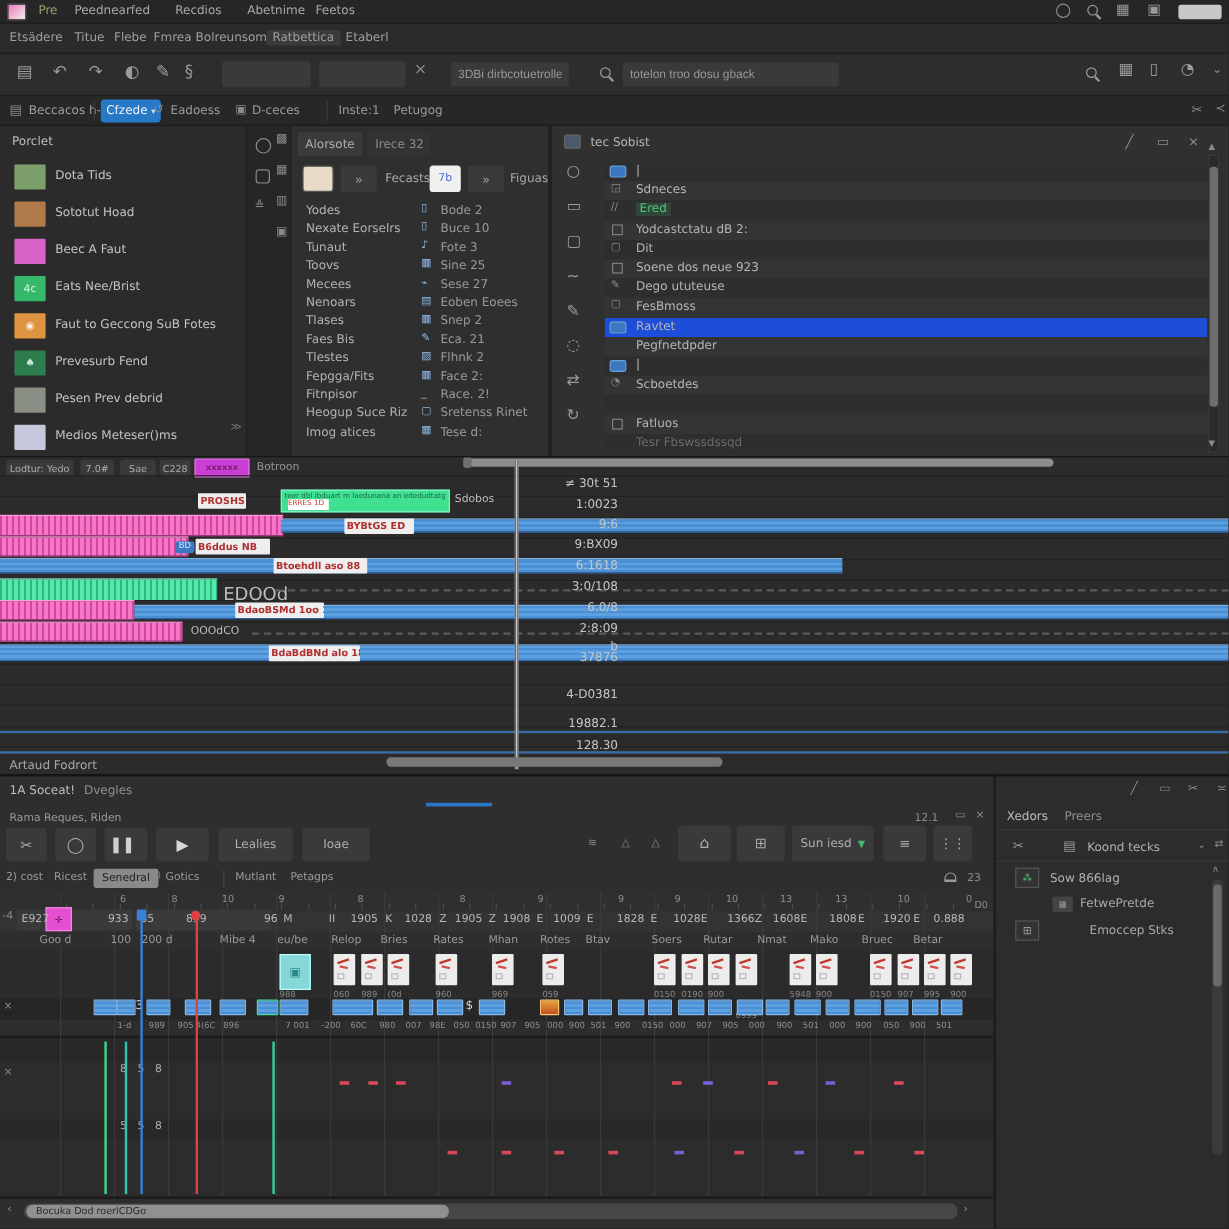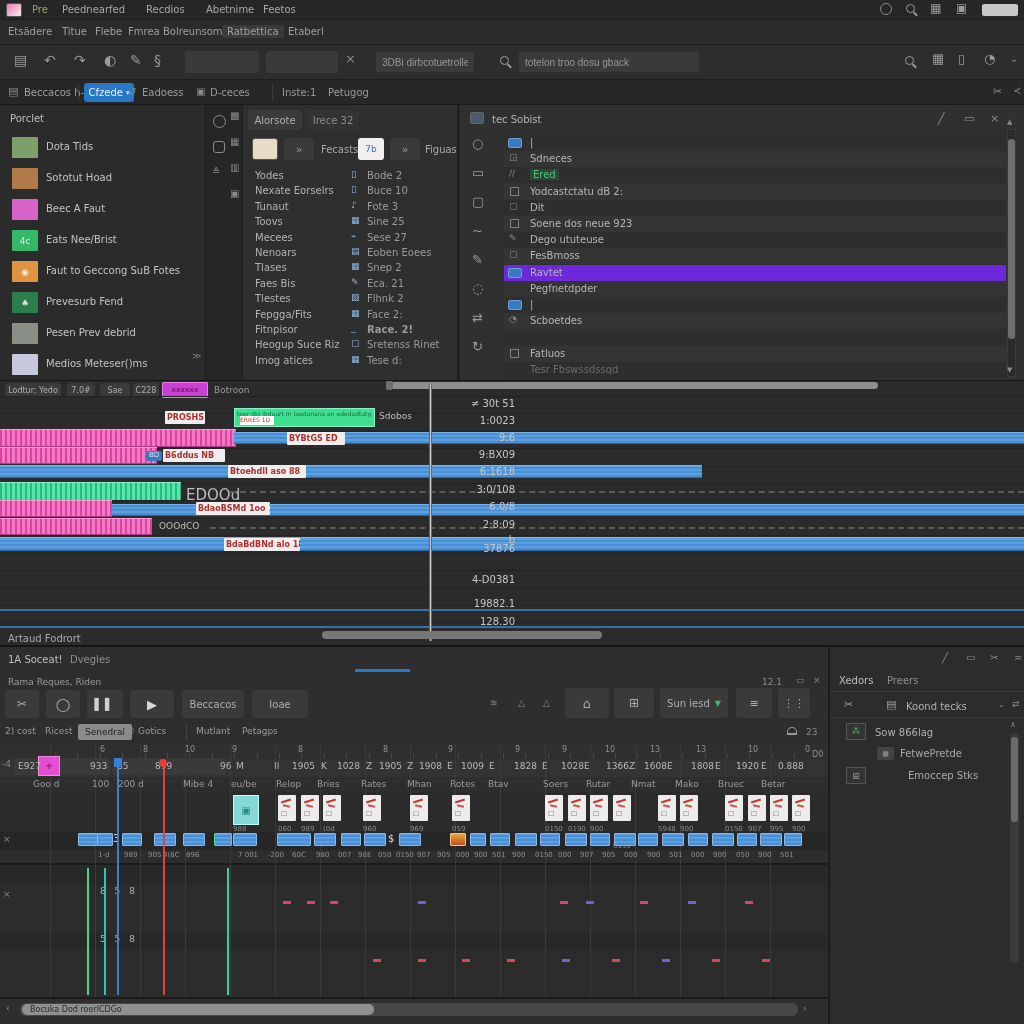--- a/index.html
+++ b/index.html
@@ -186,21 +186,21 @@
           <div class="nw" style="position: absolute; left: 124px; top: 1px; font-size: 10px; color: rgb(154, 154, 154);">Flhnk 2</div>
         </div>
         <div style="position: absolute; left: 0px; top: 202.6px; width: 215px; height: 15px;">
           <div class="nw" style="position: absolute; left: 12px; top: 1px; font-size: 10px; color: rgb(178, 178, 178);">Fepgga/Fits</div>
           <div class="ico" style="position: absolute; left: 108px; top: 1px; font-size: 9px; color: rgb(143, 184, 224);">▦</div>
           <div class="nw" style="position: absolute; left: 124px; top: 1px; font-size: 10px; color: rgb(154, 154, 154);">Face 2:</div>
         </div>
         <div style="position: absolute; left: 0px; top: 218px; width: 215px; height: 15px;">
           <div class="nw" style="position: absolute; left: 12px; top: 1px; font-size: 10px; color: rgb(178, 178, 178);">Fitnpisor</div>
           <div class="ico" style="position: absolute; left: 108px; top: 1px; font-size: 9px; color: rgb(143, 184, 224);">_</div>
-          <div class="nw" style="position: absolute; left: 124px; top: 1px; font-size: 10px; color: rgb(154, 154, 154); font-weight: bold;">Race. 2!</div>
+          <div class="nw" style="position: absolute; left: 124px; top: 1px; font-size: 10px; color: rgb(154, 154, 154);">Race. 2!</div>
         </div>
         <div style="position: absolute; left: 0px; top: 233.4px; width: 215px; height: 15px;">
           <div class="nw" style="position: absolute; left: 12px; top: 1px; font-size: 10px; color: rgb(178, 178, 178);">Heogup Suce Riz</div>
           <div class="ico" style="position: absolute; left: 108px; top: 1px; font-size: 9px; color: rgb(143, 184, 224);">▢</div>
           <div class="nw" style="position: absolute; left: 124px; top: 1px; font-size: 10px; color: rgb(154, 154, 154);">Sretenss Rinet</div>
         </div>
         <div style="position: absolute; left: 0px; top: 248.8px; width: 215px; height: 15px;">
           <div class="nw" style="position: absolute; left: 12px; top: 1px; font-size: 10px; color: rgb(178, 178, 178);">Imog atices</div>
           <div class="ico" style="position: absolute; left: 108px; top: 1px; font-size: 9px; color: rgb(143, 184, 224);">▦</div>
           <div class="nw" style="position: absolute; left: 124px; top: 1px; font-size: 10px; color: rgb(154, 154, 154);">Tese d:</div>
@@ -245,21 +245,21 @@
           <div class="nw" style="position: absolute; left: 26px; top: 2px; font-size: 10px; color: rgb(181, 181, 181);">Soene dos neue 923</div>
         </div>
         <div style="position: absolute; left: 44px; top: 127.2px; width: 502px; height: 16px; background: rgb(46, 46, 46);">
           <div class="ico" style="position: absolute; left: 5px; top: 2px; font-size: 9px; color: rgb(138, 138, 138);">✎</div>
           <div class="nw" style="position: absolute; left: 26px; top: 2px; font-size: 10px; color: rgb(181, 181, 181);">Dego ututeuse</div>
         </div>
         <div style="position: absolute; left: 44px; top: 143.4px; width: 502px; height: 16px; background: rgb(52, 52, 52);">
           <div class="ico" style="position: absolute; left: 5px; top: 2px; font-size: 9px; color: rgb(138, 138, 138);">▢</div>
           <div class="nw" style="position: absolute; left: 26px; top: 2px; font-size: 10px; color: rgb(181, 181, 181);">FesBmoss</div>
         </div>
-        <div style="position: absolute; left: 44px; top: 159.6px; width: 502px; height: 16px; background: #6d28d9;">
+        <div style="position: absolute; left: 44px; top: 159.6px; width: 502px; height: 16px; background: #1d4ed8;">
           <div style="position: absolute; left: 4px; top: 3px; width: 14px; height: 10px; background: rgb(59, 120, 192); border-radius: 2px; border: 1px solid rgb(106, 160, 216);"></div>
           <div class="nw" style="position: absolute; left: 26px; top: 2px; font-size: 10px; color: rgb(181, 181, 181);">Ravtet</div>
         </div>
         <div style="position: absolute; left: 44px; top: 175.8px; width: 502px; height: 16px; background: rgb(52, 52, 52);">
           <div class="nw" style="position: absolute; left: 26px; top: 2px; font-size: 10px; color: rgb(181, 181, 181);">Pegfnetdpder</div>
         </div>
         <div style="position: absolute; left: 44px; top: 192px; width: 502px; height: 16px; background: rgb(46, 46, 46);">
           <div style="position: absolute; left: 4px; top: 3px; width: 14px; height: 10px; background: rgb(59, 120, 192); border-radius: 2px; border: 1px solid rgb(106, 160, 216);"></div>
           <div class="nw" style="position: absolute; left: 26px; top: 2px; font-size: 10px; color: rgb(181, 181, 181);">|</div>
         </div>
@@ -353,21 +353,21 @@
       <div class="nw" style="position: absolute; left: 70px; top: 7px; font-size: 10px; color: rgb(143, 143, 143);">Dvegles</div>
       <div style="position: absolute; left: 355px; top: 22px; width: 55px; height: 3px; background: rgb(40, 120, 200);"></div>
       <div style="position: absolute; left: 762px; top: 30px; font-size: 9px; color: rgb(138, 138, 138);">12.1</div>
       <div class="ico" style="position: absolute; left: 796px; top: 29px; font-size: 9px; color: rgb(138, 138, 138);">▭</div>
       <div class="ico" style="position: absolute; left: 813px; top: 29px; font-size: 9px; color: rgb(138, 138, 138);">×</div>
       <div class="nw" style="position: absolute; left: 8px; top: 30px; font-size: 9px; color: rgb(154, 154, 154);">Rama    Reques,   Riden</div>
       <div class="chip" style="position: absolute; left: 5px; top: 43px; width: 34px; height: 28px; font-size: 12px;">✂</div>
       <div class="chip" style="position: absolute; left: 46px; top: 43px; width: 34px; height: 28px; font-size: 13px;">◯</div>
       <div class="chip" style="position: absolute; left: 87px; top: 43px; width: 36px; height: 28px; font-size: 11px; letter-spacing: 2px; color: rgb(207, 207, 207);">▌▌</div>
       <div class="chip" style="position: absolute; left: 130px; top: 43px; width: 44px; height: 28px; font-size: 13px; color: rgb(216, 216, 216);">▶</div>
-      <div class="chip" style="position: absolute; left: 182px; top: 43px; width: 62px; height: 28px;">Beccacos</div>
+      <div class="chip" style="position: absolute; left: 182px; top: 43px; width: 62px; height: 28px;">Lealies</div>
       <div class="chip" style="position: absolute; left: 252px; top: 43px; width: 56px; height: 28px;">Ioae</div>
       <div class="ico" style="position: absolute; left: 490px; top: 52px; font-size: 9px; color: rgb(138, 138, 138);">≋</div>
       <div class="ico" style="position: absolute; left: 518px; top: 52px; font-size: 9px; color: rgb(138, 138, 138);">△</div>
       <div class="ico" style="position: absolute; left: 543px; top: 52px; font-size: 9px; color: rgb(138, 138, 138);">△</div>
       <div class="chip" style="position: absolute; left: 565px; top: 41px; width: 44px; height: 30px; font-size: 13px;">⌂</div>
       <div class="chip" style="position: absolute; left: 614px; top: 41px; width: 40px; height: 30px; font-size: 12px;">⊞</div>
       <div class="chip" style="position: absolute; left: 660px; top: 41px; width: 68px; height: 30px; gap: 5px;">Sun iesd<div style="position: static; font-size: 8px; color: rgb(63, 186, 111);">▼</div></div>
       <div class="chip" style="position: absolute; left: 736px; top: 41px; width: 36px; height: 30px; font-size: 11px;">≡</div>
       <div class="chip" style="position: absolute; left: 778px; top: 41px; width: 32px; height: 30px; font-size: 11px;">⋮⋮</div>
       <div class="nw" style="position: absolute; left: 5px; top: 79px; font-size: 9px; color: rgb(154, 154, 154);">2) cost</div>

